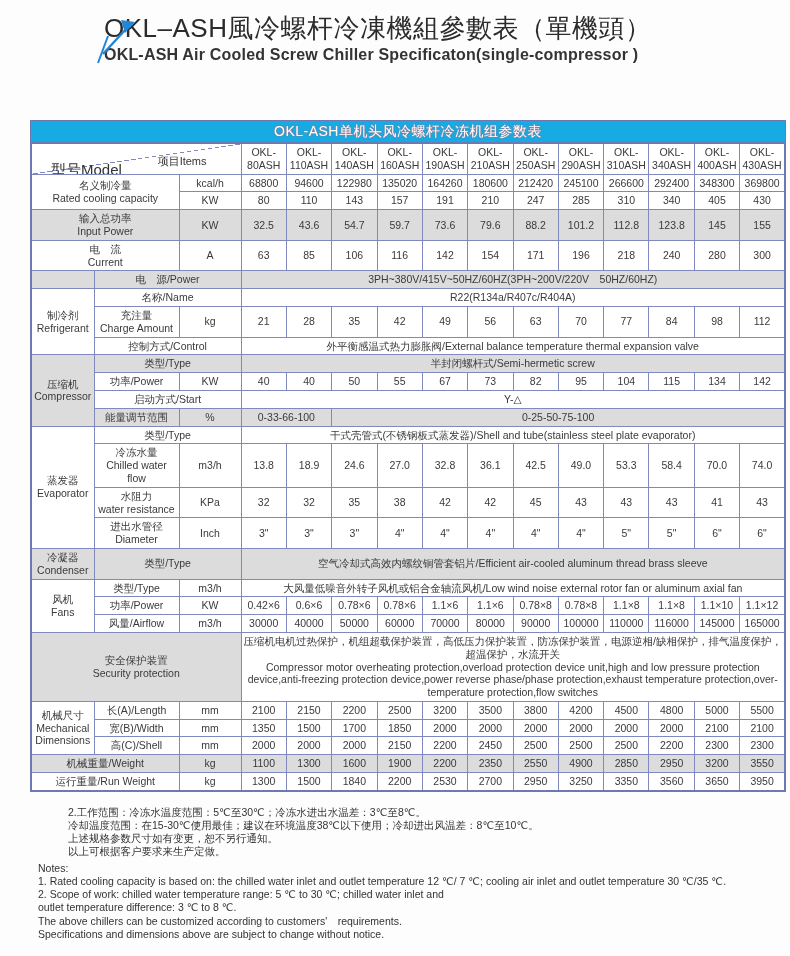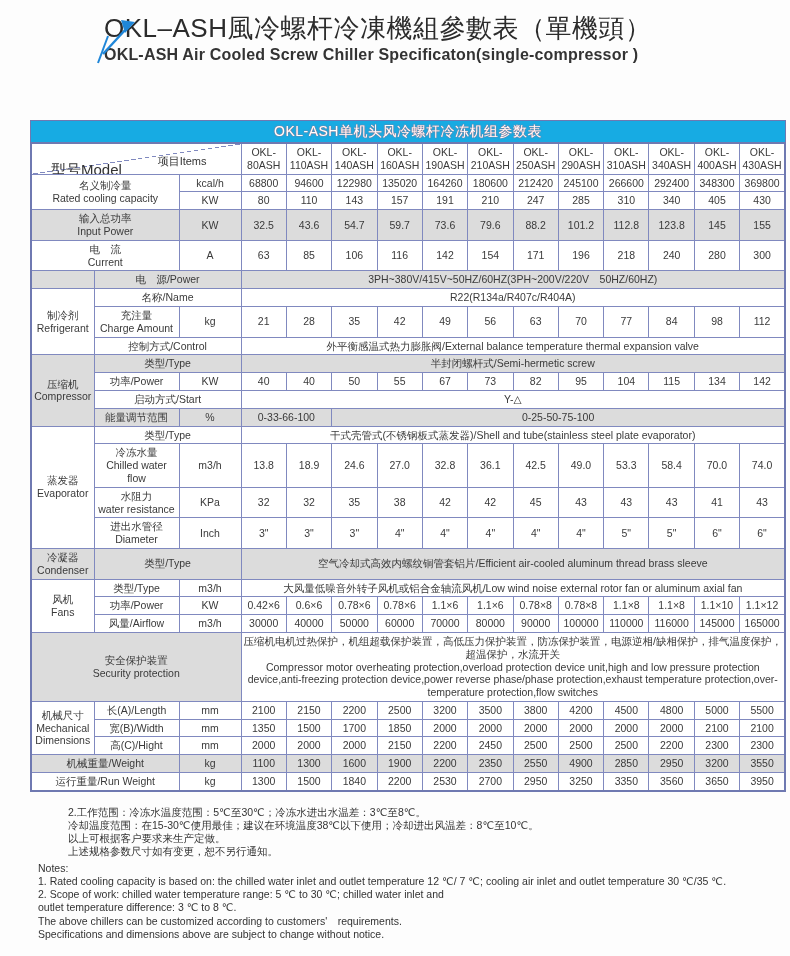--- a/index.html
+++ b/index.html
@@ -376,21 +376,21 @@
           <td>2000</td>
           <td>2000</td>
           <td>2000</td>
           <td>2000</td>
           <td>2000</td>
           <td>2000</td>
           <td>2100</td>
           <td>2100</td>
         </tr>
         <tr>
-          <td>高(C)/Hight</td>
+          <td>高(C)/Shell</td>
           <td>mm</td>
           <td>2000</td>
           <td>2000</td>
           <td>2000</td>
           <td>2150</td>
           <td>2200</td>
           <td>2450</td>
           <td>2500</td>
           <td>2500</td>
           <td>2500</td>
@@ -431,22 +431,22 @@
           <td>3950</td>
         </tr>
       </tbody>
   </table>
 </div>
 
 <div class="notes">
   <div>
       <div class="note-line ind">2.工作范围：冷冻水温度范围：5℃至30℃；冷冻水进出水温差：3℃至8℃。</div>
       <div class="note-line ind">冷却温度范围：在15-30℃使用最佳；建议在环境温度38℃以下使用；冷却进出风温差：8℃至10℃。</div>
+      <div class="note-line ind">上述规格参数尺寸如有变更，恕不另行通知。</div>
       <div class="note-line ind">以上可根据客户要求来生产定做。</div>
-      <div class="note-line ind">上述规格参数尺寸如有变更，恕不另行通知。</div>
     </div>
   <div class="notes-en">
       <div class="note-line">Notes:</div>
       <div class="note-line">1. Rated cooling capacity is based on: the chilled water inlet and outlet temperature 12 ℃/ 7 ℃; cooling air inlet and outlet temperature 30 ℃/35 ℃.</div>
       <div class="note-line">2. Scope of work: chilled water temperature range: 5 ℃ to 30 ℃; chilled water inlet and</div>
       <div class="note-line">outlet temperature difference: 3 ℃ to 8 ℃.</div>
       <div class="note-line">The above chillers can be customized according to customers'　requirements.</div>
       <div class="note-line">Specifications and dimensions above are subject to change without notice.</div>
     </div>
 </div>

